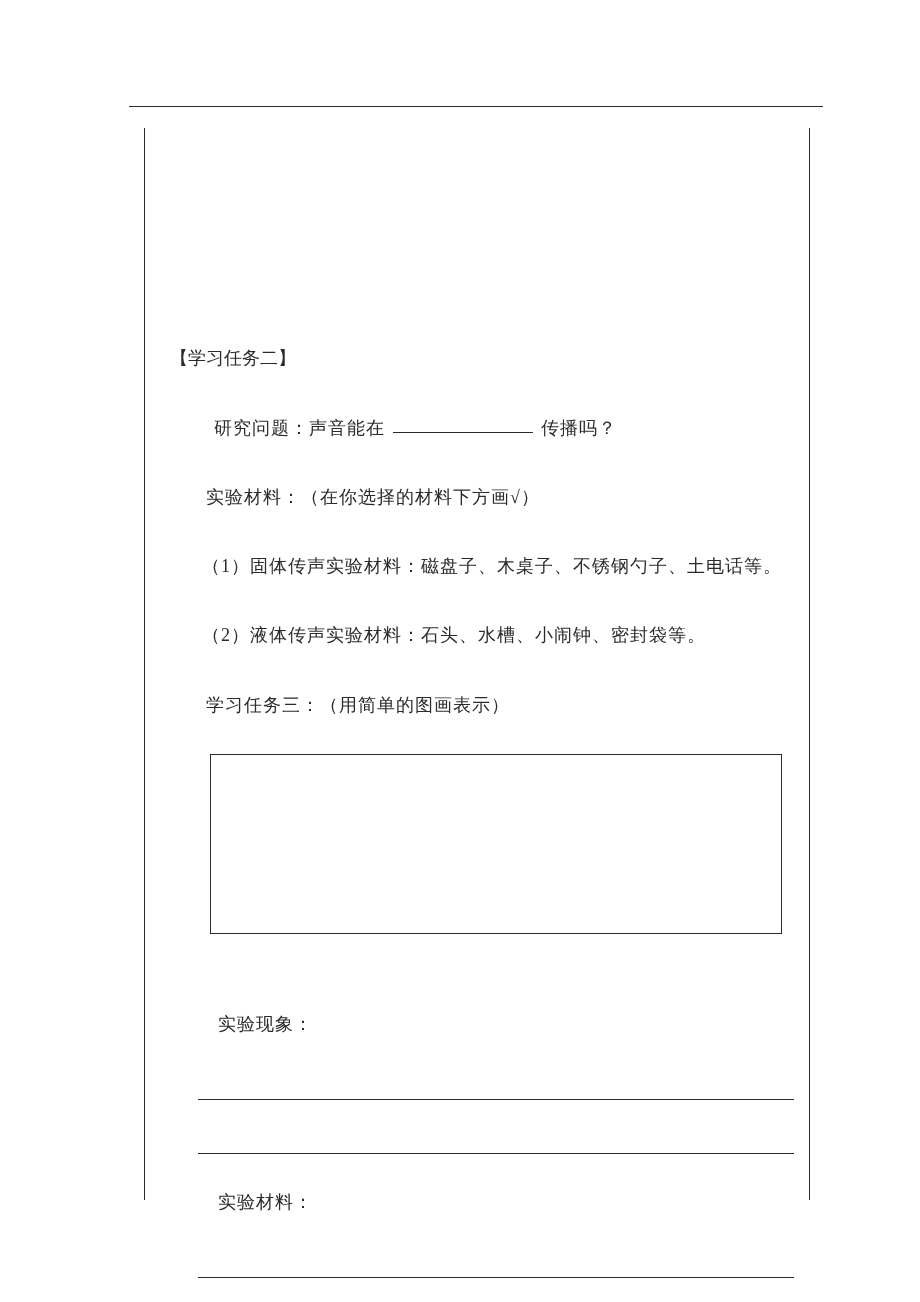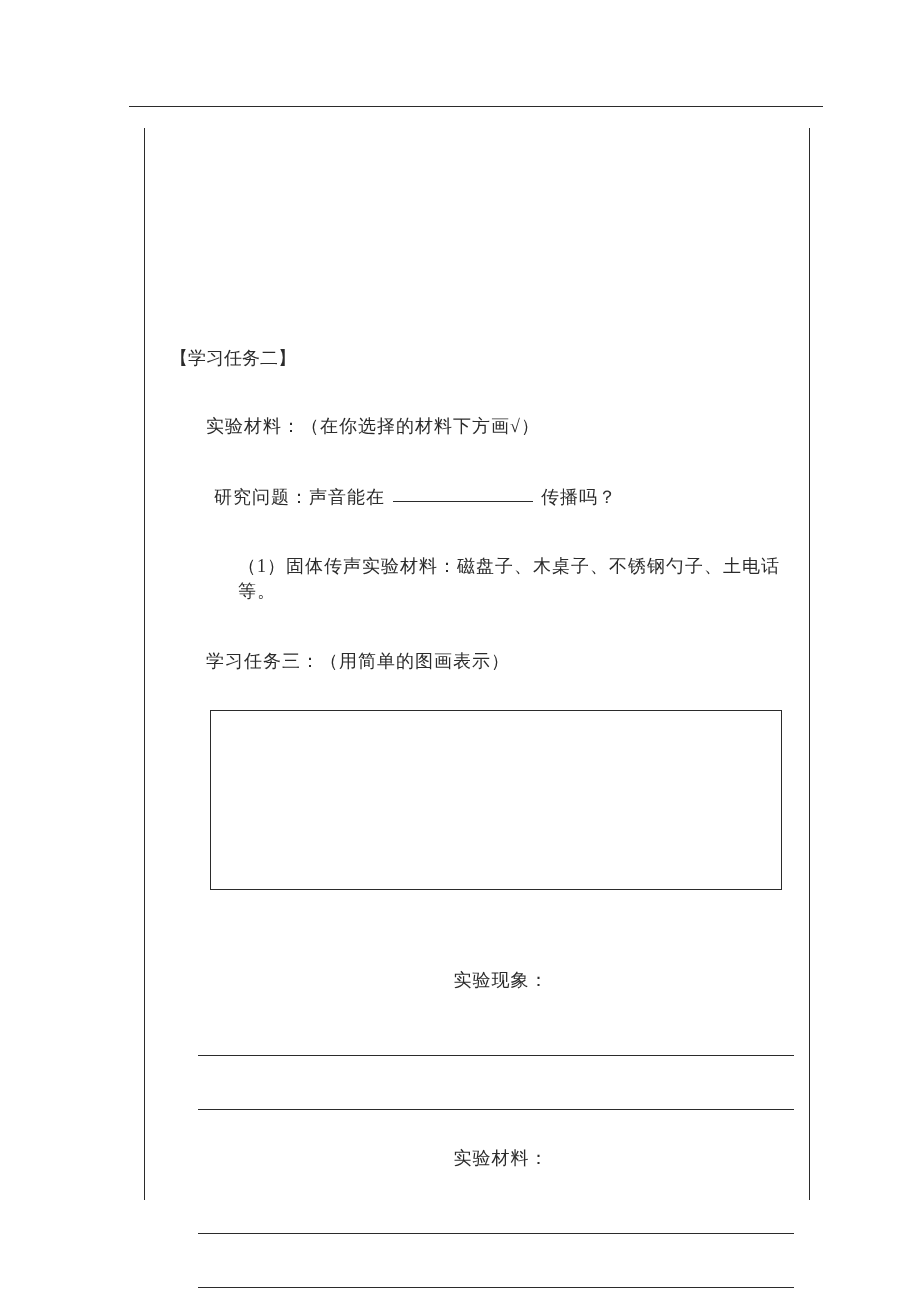--- a/index.html
+++ b/index.html
@@ -43,21 +43,21 @@
     letter-spacing: 0px;
     margin-bottom: 28px;
   }
   .line {
     margin-left: 36px;
     line-height: 1.4;
     margin-bottom: 28px;
     letter-spacing: 1px;
   }
   .sub {
-    margin-left: 68px;
+    margin-left: 32px;
     line-height: 1.4;
     margin-bottom: 28px;
     letter-spacing: 1px;
   }
   .blank-inline {
     display: inline-block;
     border-bottom: 1px solid #2b2b2b;
     width: 140px;
     height: 1.1em;
     vertical-align: baseline;
@@ -68,21 +68,20 @@
     margin-left: 48px;
     width: 572px;
     height: 180px;
     border: 1.2px solid #2b2b2b;
     margin-bottom: 70px;
   }
   .section-label {
     margin-left: 48px;
     margin-bottom: 28px;
     letter-spacing: 1px;
-    text-align: center;
   }
   .write-line {
     margin-left: 36px;
     width: 596px;
     border-bottom: 1px solid #2b2b2b;
     height: 26px;
     margin-bottom: 28px;
   }
   .gap-lg { margin-bottom: 30px; }
 </style>
@@ -92,28 +91,29 @@
 <div class="page">
 
   <div class="hr-top"></div>
 
   <div class="outer-box"></div>
 
   <div class="content">
 
     <div class="h-task">【学习任务二】</div>
 
-    <div class="line">实验材料：（在你选择的材料下方画√）</div>
-
     <div class="line">
       <span>研究问题：声音能在</span><span class="blank-inline"></span><span>传播吗？</span>
     </div>
 
+    <div class="line">实验材料：（在你选择的材料下方画√）</div>
+
     <div class="sub">（1）固体传声实验材料：磁盘子、木桌子、不锈钢勺子、土电话等。</div>
 
+    <div class="sub">（2）液体传声实验材料：石头、水槽、小闹钟、密封袋等。</div>
 
     <div class="line">学习任务三：（用简单的图画表示）</div>
 
     <div class="draw-box"></div>
 
     <div class="section-label gap-lg">实验现象：</div>
 
     <div class="write-line"></div>
     <div class="write-line"></div>
 

